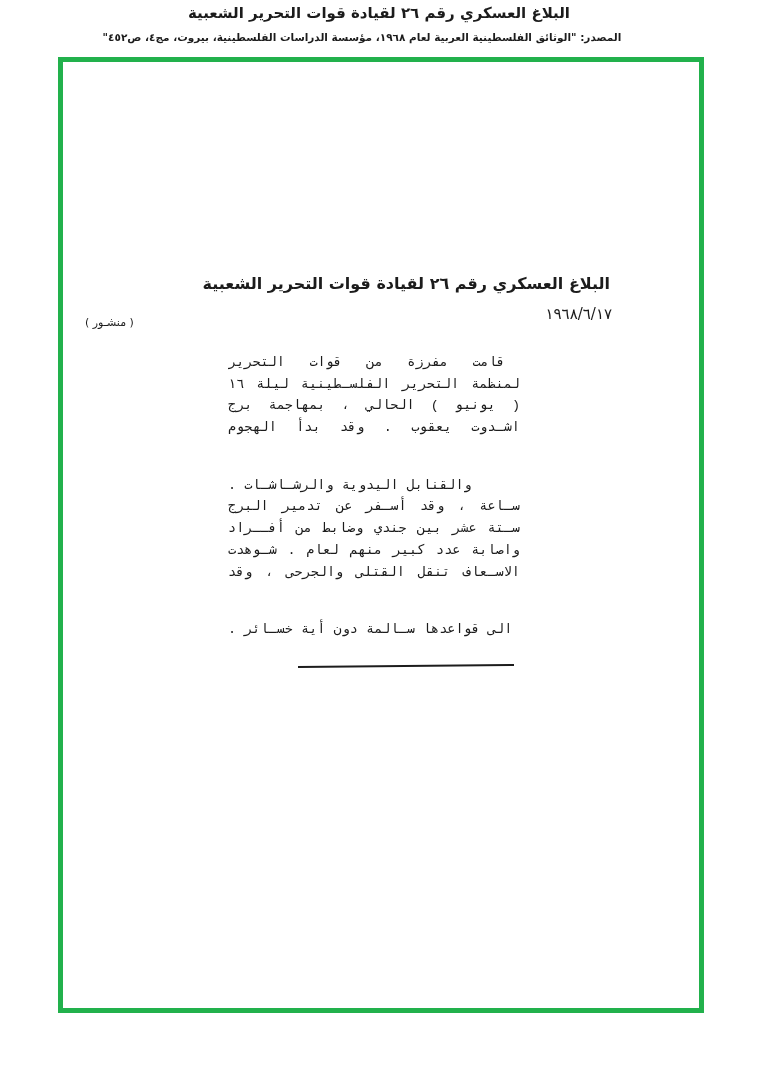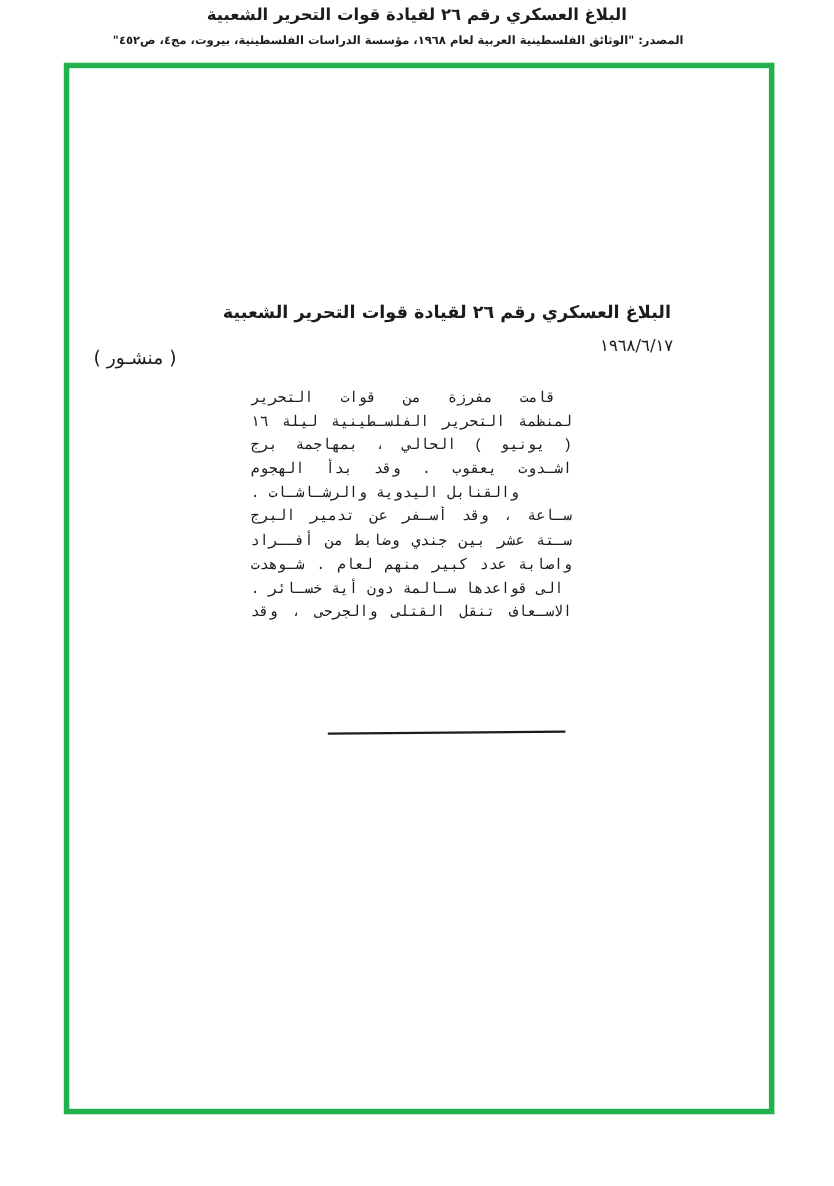--- a/index.html
+++ b/index.html
@@ -35,35 +35,35 @@
     direction:rtl;text-align:right;
     font-size:16px;font-weight:bold;white-space:nowrap;
   }
   .doc-date{
     position:absolute;top:305px;right:146px;
     direction:rtl;text-align:right;
     font-size:15px;font-weight:500;white-space:nowrap;
   }
   .doc-note{
     position:absolute;top:316px;left:85px;
-    direction:rtl;font-size:17px;white-space:nowrap;
+    direction:rtl;font-size:11px;white-space:nowrap;
   }
   .doc-body{
     position:absolute;top:352px;left:228px;width:292px;
     direction:rtl;
     font-size:13.5px;line-height:21.7px;
   }
   .bline{
     direction:rtl;
     text-align:justify;
     text-align-last:justify;
     height:21.7px;overflow:hidden;font-family:Liberation Mono, monospace;
   }
   .bline.indent{padding-right:15px;}
-  .bline.flush-left{text-align-last:left;}
+  .bline.flush-left{text-align-last:left;margin-top:36px;}
   .divider{
     position:absolute;top:665px;left:298px;
     width:216px;height:2px;background:#1c1c1c;
     transform:rotate(-0.5deg);
   }
 </style>
 </head>
 <body>
 
 <div class="page">
@@ -82,19 +82,19 @@
 
   <div class="doc-body">
     <div class="bline indent">قامت مفرزة من قوات التحرير الشـعبية التابعــة</div>
     <div class="bline">لمنظمة التحرير الفلسـطينية ليلة ١٦ ــ ١٧ حــزيران</div>
     <div class="bline">( يونيو ) الحالي ، بمهاجمة برج للعدو في مسـتعمرة</div>
     <div class="bline">اشـدوت يعقوب . وقد بدأ الهجوم التابعــة الاولى</div>
     <div class="bline flush-left">والقنابل اليدوية والرشـاشـات .</div>
     <div class="bline">سـاعة ، وقد أسـفر عن تدمير البرج وقوات حــــوالي</div>
     <div class="bline">سـتة عشر بين جندي وضابط من أفــراد العــدو ،</div>
     <div class="bline">واصابة عدد كبير منهم لعام . شـوهدت ســــيارة</div>
+    <div class="bline">الاسـعاف تنقل القتلى والجرحى ، وقد عادت قواتنــا</div>
     <div class="bline flush-left">الى قواعدها سـالمة دون أية خسـائر .</div>
-    <div class="bline">الاسـعاف تنقل القتلى والجرحى ، وقد عادت قواتنــا</div>
   </div>
 
   <div class="divider"></div>
 
 </div>
 
 </body></html>

